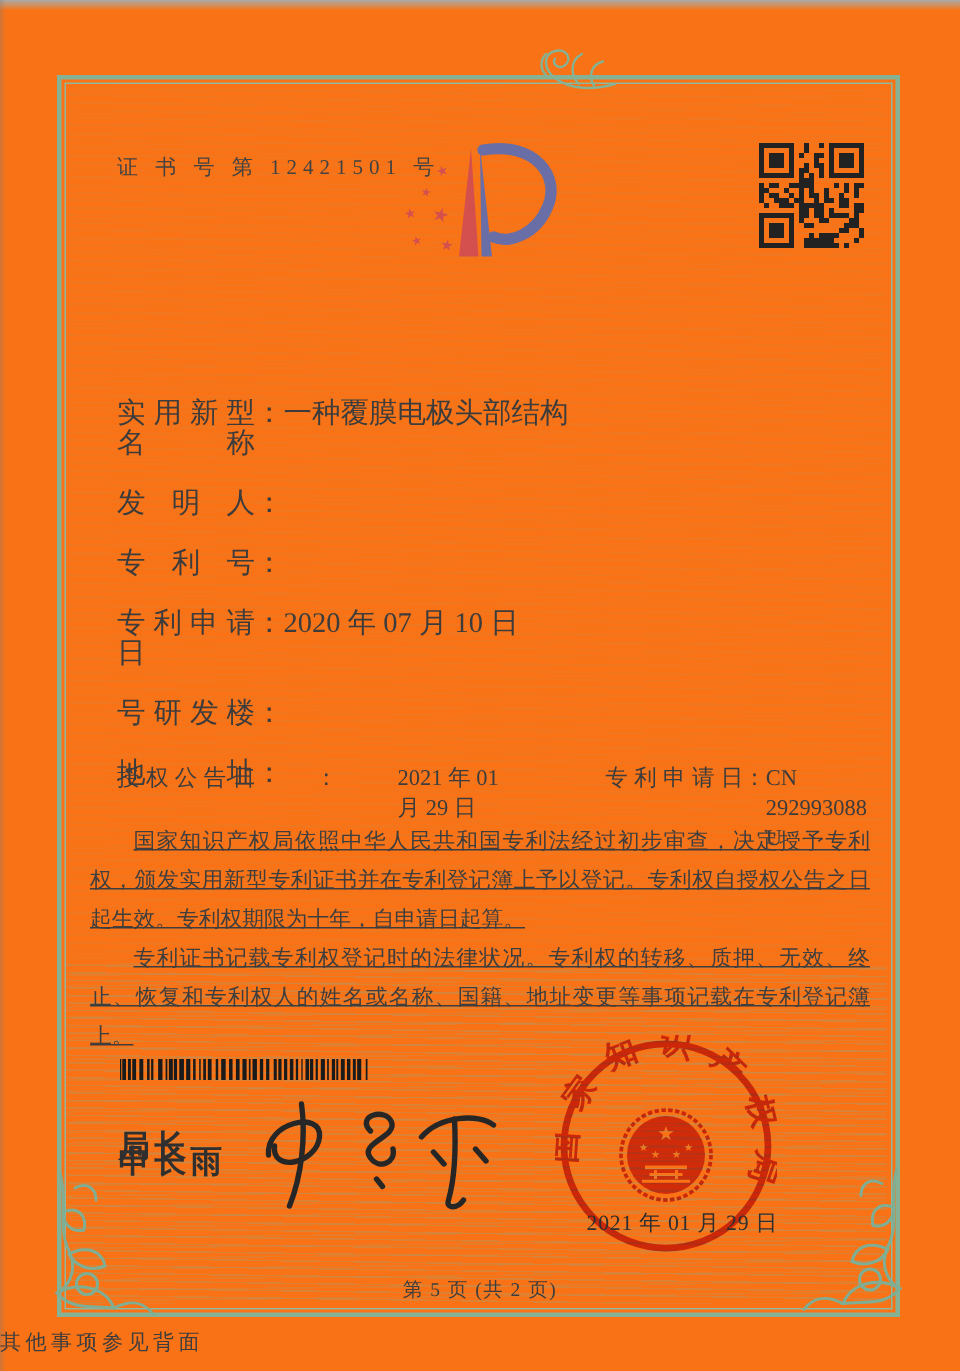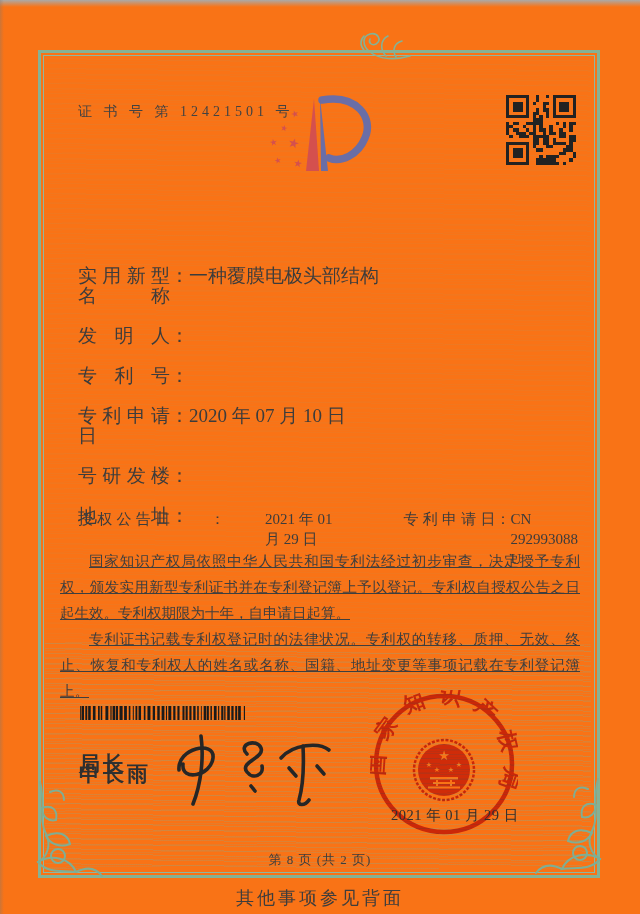--- a/index.html
+++ b/index.html
@@ -55,21 +55,21 @@
     font-family:"Liberation Sans","DejaVu Sans",sans-serif;font-weight:700;color:#2f2f2f;}
   .signer-name{top:760px;text-align:right;}
   .sig{position:absolute;left:163px;top:728px;width:175px;height:84px;}
 
   .seal{position:absolute;left:370px;top:690px;width:148px;height:148px;
     mix-blend-mode:multiply;opacity:.92;}
   .seal-text-style{font-size:21px;letter-spacing:13px;font-weight:700;fill:#cc4747;}
   .seal-date{position:absolute;left:391px;top:806px;font-size:14.5px;letter-spacing:.5px;color:#2e2e2e;z-index:5;}
 
   .page-no{position:absolute;left:0;right:0;top:851px;text-align:center;font-size:13px;letter-spacing:1px;color:#3d3d3d;}
-  .back-note{position:absolute;left:0;right:0;top:886px;text-align:center;font-size:18px;letter-spacing:3px;color:#3d3d3d;font-family:Liberation Mono, monospace;}
+  .back-note{position:absolute;left:0;right:0;top:886px;font-size:14px;letter-spacing:3px;color:#3d3d3d;font-family:Liberation Mono, monospace;}
 
   .orn{position:absolute;pointer-events:none;}
   .orn-bl{left:30px;top:778px;width:74px;height:104px;}
   .orn-br{left:534px;top:772px;width:74px;height:110px;transform:scaleX(-1);}
   .orn-top{left:356px;top:26px;width:58px;height:42px;}
 </style>
 </head>
 <body>
 
 <div class="page">
@@ -488,15 +488,15 @@
       <path d="M10 4 C16 26 8 40 16 56 C22 68 16 80 8 84"></path>
       <path d="M8 84 C22 76 40 80 46 94 C32 92 18 96 8 84 Z"></path>
       <path d="M12 30 C22 26 28 32 26 42 C18 44 12 38 12 30 Z"></path>
       <path d="M16 58 C28 52 38 56 40 66 C30 70 20 66 16 58 Z"></path>
       <circle cx="28" cy="78" r="7"></circle>
       <path d="M46 94 C58 88 66 90 72 98"></path>
       <path d="M20 14 C28 10 34 14 34 22"></path>
     </g>
   </svg>
 
-  <div class="page-no">第 8 页 (共 2 页)</div>
+  <div class="page-no">第 5 页 (共 2 页)</div>
   <div class="back-note">其他事项参见背面</div>
 </div>
 
 </body></html>

